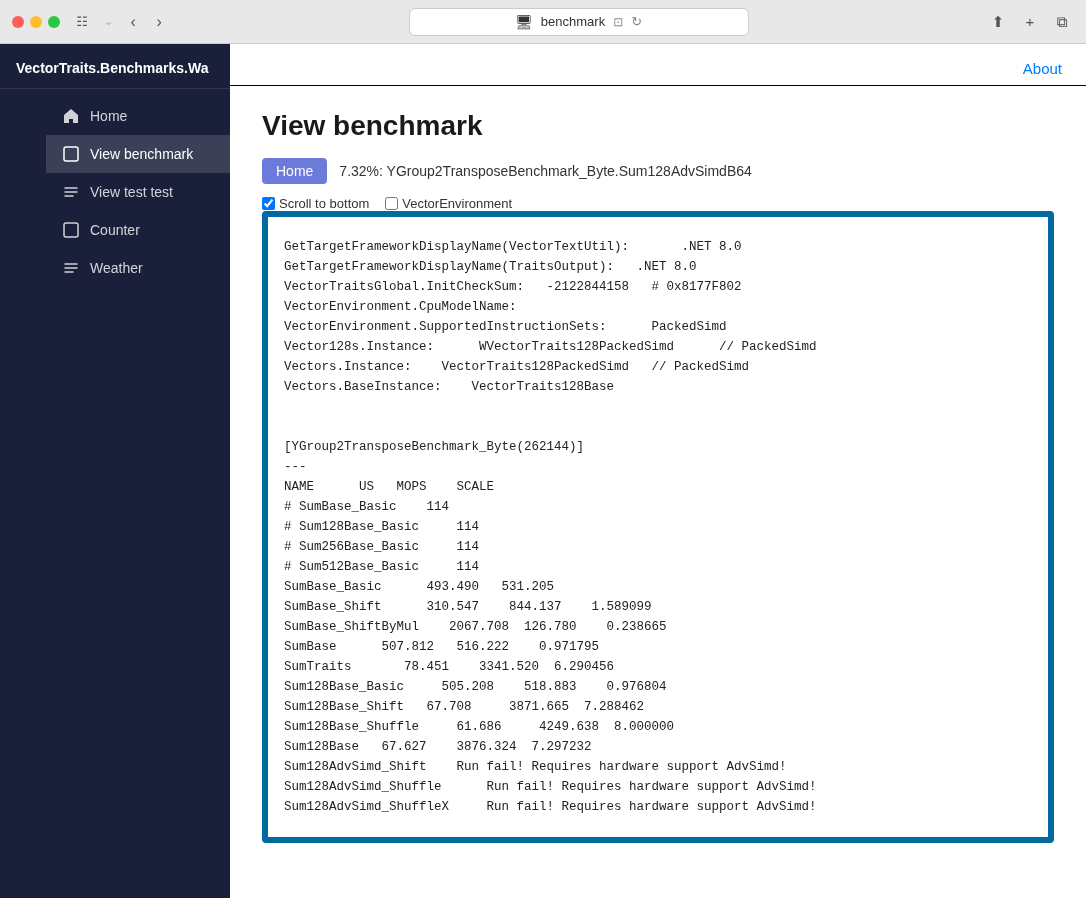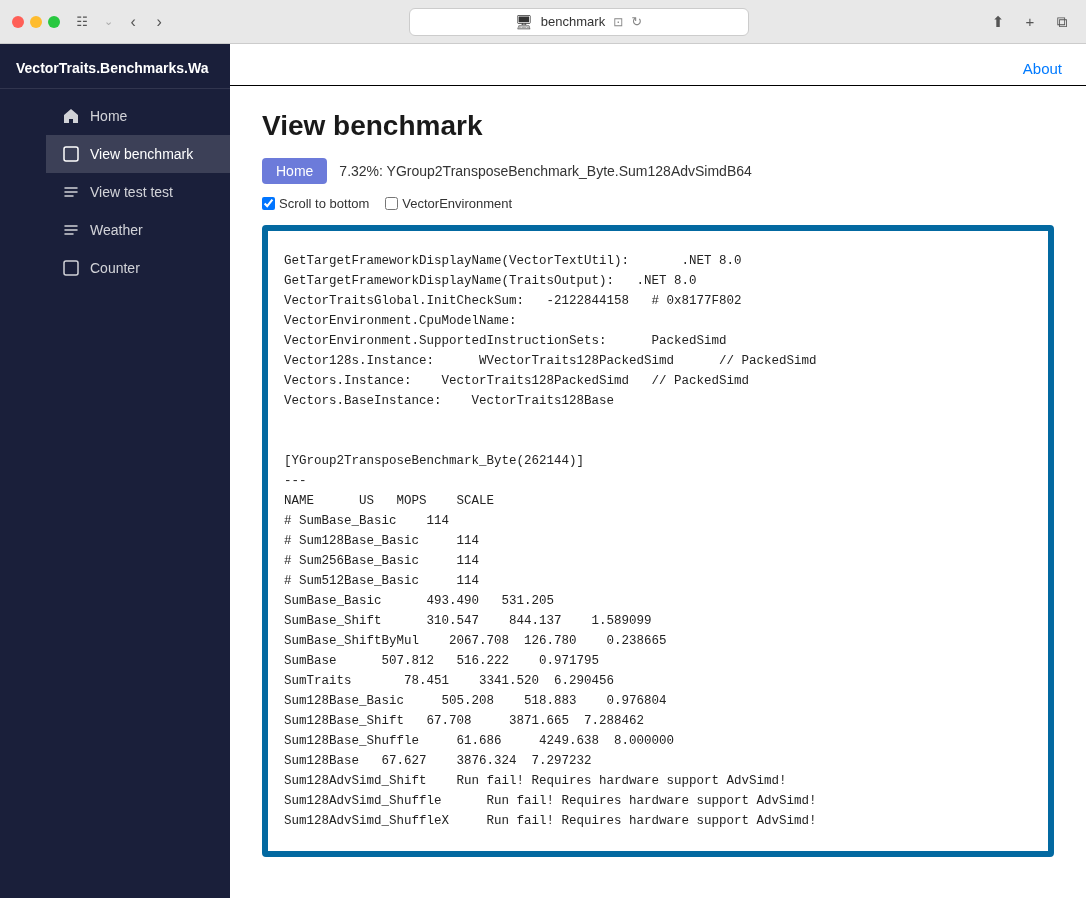--- a/index.html
+++ b/index.html
@@ -129,21 +129,21 @@
       font-weight: 500;
     }
     .progress-text {
       font-size: 14px;
       color: #333;
     }
     .checkboxes {
       display: flex;
       align-items: center;
       gap: 16px;
-      margin-bottom: 14px;
+      margin-bottom: 0;
     }
     .checkbox-label {
       display: flex;
       align-items: center;
       gap: 4px;
       font-size: 13px;
       color: #333;
       cursor: pointer;
     }
     .output-area {
@@ -221,34 +221,34 @@
           <svg width="16" height="16" viewBox="0 0 16 16" fill="currentColor">
               <path d="M2 4h12M2 8h12M2 12h8" stroke="currentColor" stroke-width="1.5" stroke-linecap="round" fill="none"></path>
             </svg>
         </div>
         <span>View test test</span>
       </div>
 
       <div class="sidebar-item">
         <div class="sidebar-item-icon">
           <svg width="16" height="16" viewBox="0 0 16 16" fill="currentColor">
-              <path d="M2 4h12M2 8h12M2 12h8" stroke="currentColor" stroke-width="1.5" stroke-linecap="round" fill="none"></path>
-            </svg>
-        </div>
-        <span>Weather</span>
-      </div>
-
-      <div class="sidebar-item">
-        <div class="sidebar-item-icon">
-          <svg width="16" height="16" viewBox="0 0 16 16" fill="currentColor">
               <rect x="1" y="1" width="14" height="14" rx="2" ry="2" fill="none" stroke="currentColor" stroke-width="1.5"></rect>
               <path d="M8 4v8M4 8h8"></path>
             </svg>
         </div>
         <span>Counter</span>
+      </div>
+
+      <div class="sidebar-item">
+        <div class="sidebar-item-icon">
+          <svg width="16" height="16" viewBox="0 0 16 16" fill="currentColor">
+              <path d="M2 4h12M2 8h12M2 12h8" stroke="currentColor" stroke-width="1.5" stroke-linecap="round" fill="none"></path>
+            </svg>
+        </div>
+        <span>Weather</span>
       </div>
 
     </nav>
   </div>
 
   <div class="main">
     <div class="main-header">
       <a class="about-link">About</a>
     </div>
     <div class="main-content">

